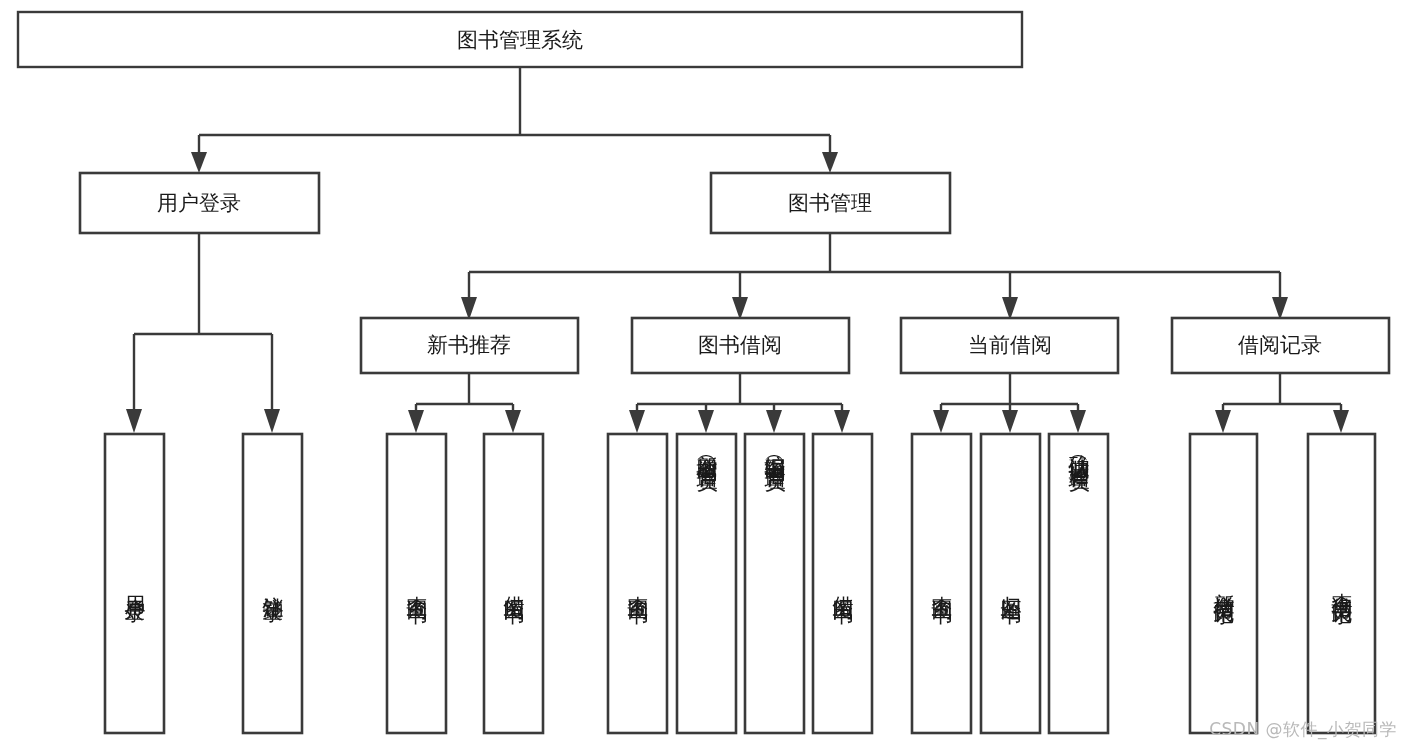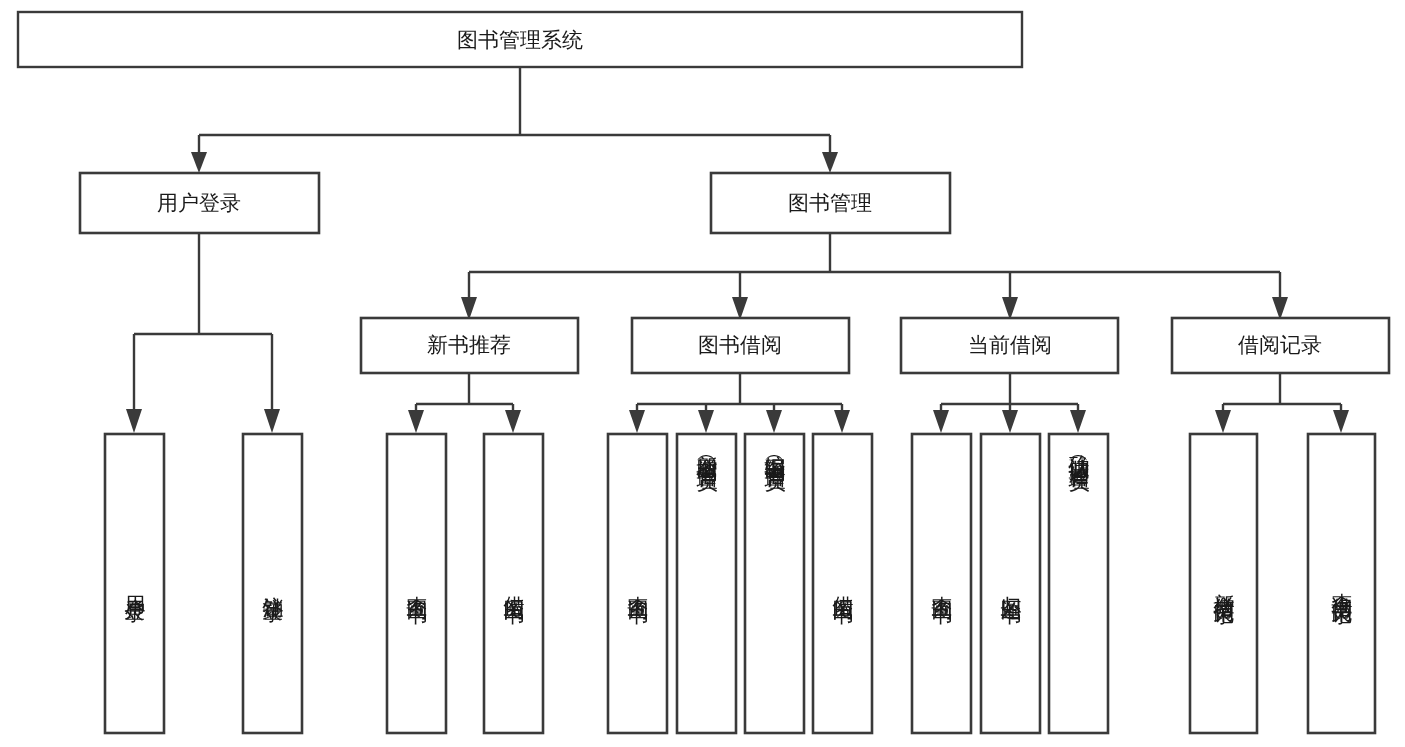--- a/index.html
+++ b/index.html
@@ -237,14 +237,15 @@
     <span class="leaf-label">确认归还（管理员）</span>
   </div>
 
   <div class="leaf-label-wrap" style="left:1190px; top:434px; width:67px; height:299px;">
     <span class="leaf-label">新增借阅记录</span>
   </div>
   <div class="leaf-label-wrap" style="left:1308px; top:434px; width:67px; height:299px;">
     <span class="leaf-label">查询借阅记录</span>
   </div>
 
+  <div class="watermark">CSDN @软件_小贺同学</div>
 
 </div>
 
 </body></html>

